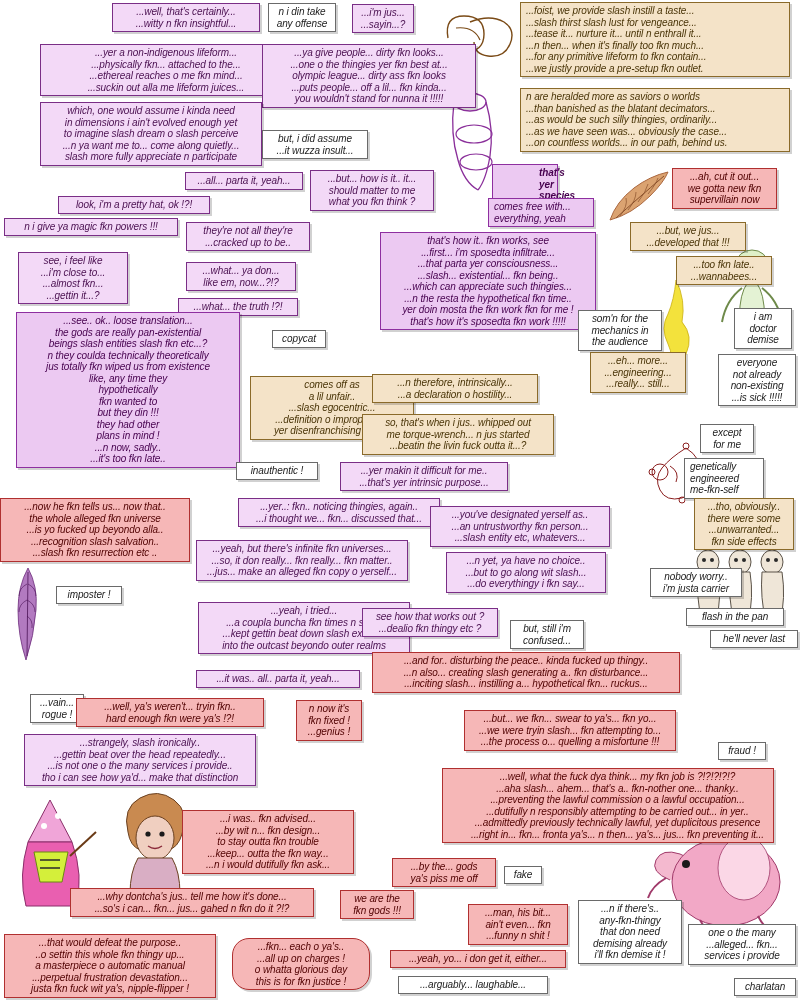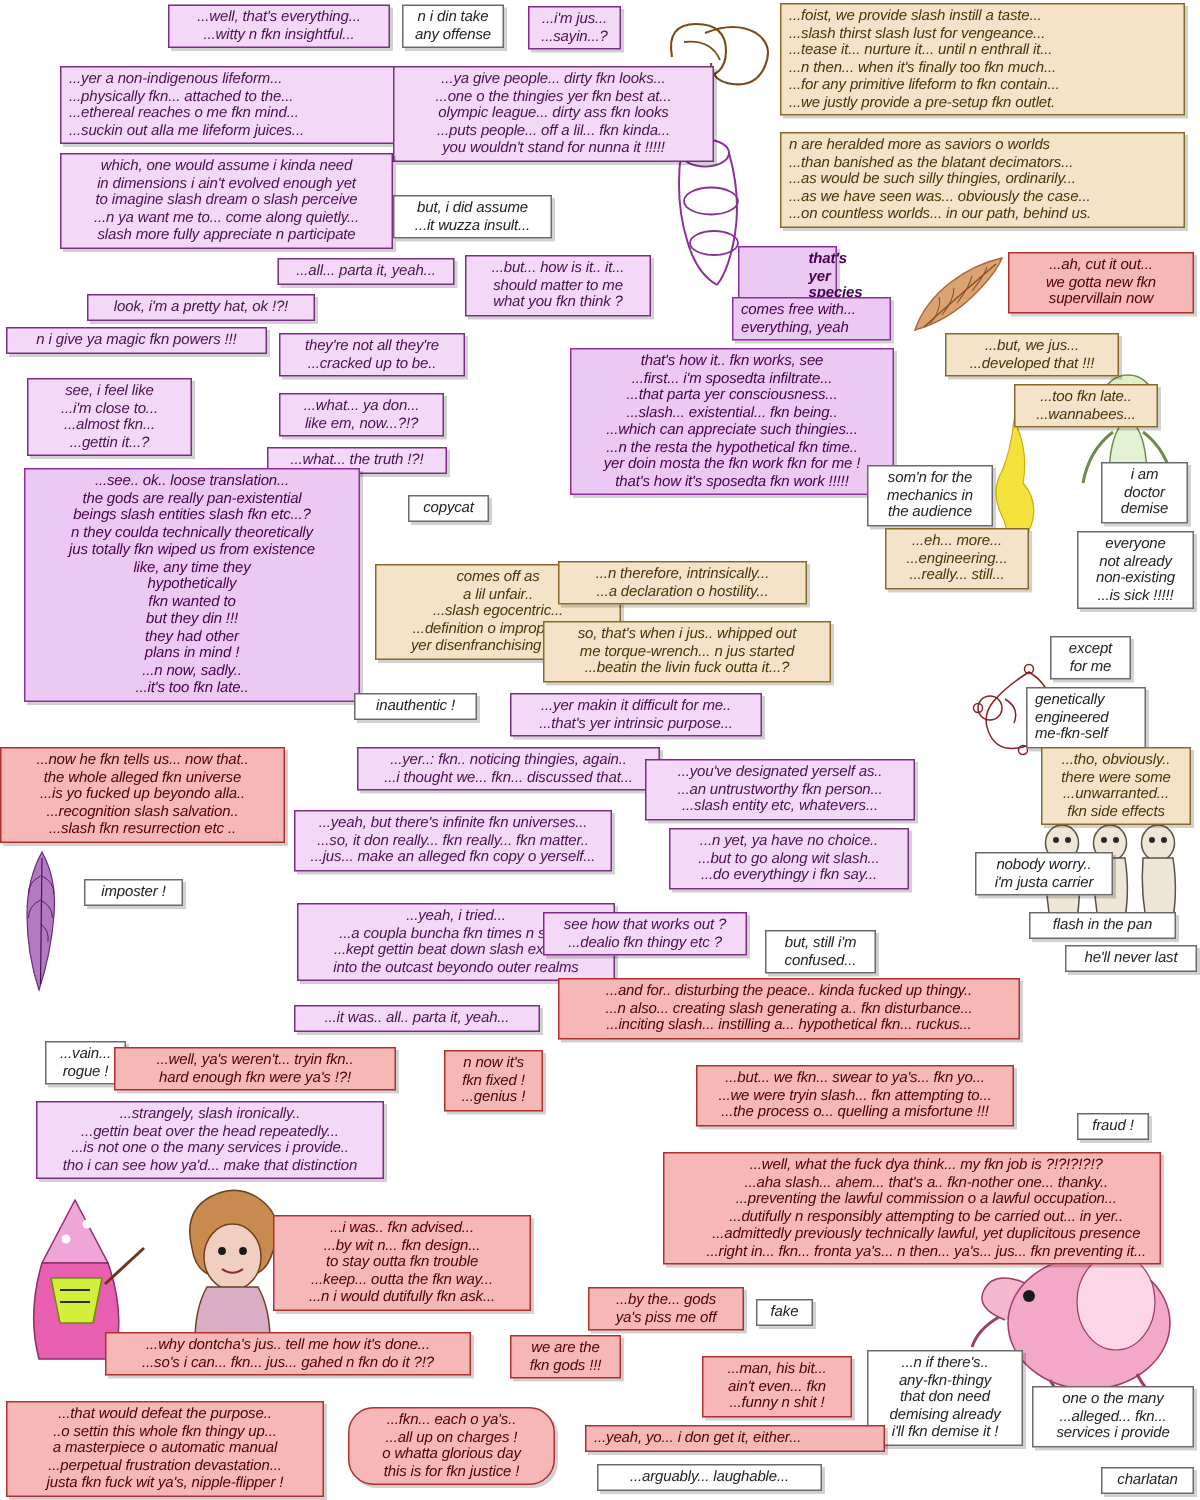--- a/index.html
+++ b/index.html
@@ -168,38 +168,38 @@
       <ellipse cx="86" cy="62" rx="54" ry="44" fill="#f2a8c6" stroke="#a03a6a" stroke-width="1"></ellipse>
       <ellipse cx="104" cy="48" rx="26" ry="32" fill="#fbd7e6" stroke="#a03a6a" stroke-width="0.8"></ellipse>
       <circle cx="46" cy="44" r="4" fill="#1a1a1a"></circle>
       <path d="M26 58 Q12 66 8 78" fill="none" stroke="#a03a6a" stroke-width="2"></path>
       <path d="M60 100 Q70 118 86 120" fill="none" stroke="#a03a6a" stroke-width="2"></path>
       <path d="M118 96 Q126 112 140 116" fill="none" stroke="#a03a6a" stroke-width="2"></path>
     </svg>
   </div>
 
   <div id="bubble-layer">
-      <div class="bubble b-shadow t-purple b-italic" style="left: 112px; top: 3px; width: 148px; text-align: center;">...well, that's everything...
+      <div class="bubble b-shadow t-purple b-italic" style="left: 112px; top: 3px; width: 148px; text-align: center;">...well, that's certainly...
 ...witty n fkn insightful...</div>
       <div class="bubble b-shadow t-white b-italic" style="left: 268px; top: 3px; width: 68px; text-align: center;">n i din take
 any offense</div>
       <div class="bubble b-shadow t-purple b-italic" style="left: 352px; top: 4px; width: 62px; text-align: center;">...i'm jus...
 ...sayin...?</div>
       <div class="bubble b-shadow t-tan b-italic" style="left: 520px; top: 2px; width: 270px; text-align: left;">...foist, we provide slash instill a taste...
 ...slash thirst slash lust for vengeance...
 ...tease it... nurture it... until n enthrall it...
 ...n then... when it's finally too fkn much...
 ...for any primitive lifeform to fkn contain...
 ...we justly provide a pre-setup fkn outlet.</div>
       <div class="bubble b-shadow t-tan b-italic" style="left: 520px; top: 88px; width: 270px; text-align: left;">n are heralded more as saviors o worlds
 ...than banished as the blatant decimators...
 ...as would be such silly thingies, ordinarily...
 ...as we have seen was... obviously the case...
 ...on countless worlds... in our path, behind us.</div>
-      <div class="bubble b-shadow t-purple b-italic" style="left: 40px; top: 44px; width: 252px; text-align: left;">...yer a non-indigenous lifeform...
+      <div class="bubble b-shadow t-purple b-italic" style="left: 40px; top: 44px; width: 252px; text-align: center;">...yer a non-indigenous lifeform...
 ...physically fkn... attached to the...
 ...ethereal reaches o me fkn mind...
 ...suckin out alla me lifeform juices...</div>
       <div class="bubble b-shadow t-purple b-italic" style="left: 262px; top: 44px; width: 214px; text-align: center;">...ya give people... dirty fkn looks...
 ...one o the thingies yer fkn best at...
 olympic league... dirty ass fkn looks
 ...puts people... off a lil... fkn kinda...
 you wouldn't stand for nunna it !!!!!</div>
       <div class="bubble b-shadow t-purple b-italic" style="left: 40px; top: 102px; width: 222px; text-align: center;">which, one would assume i kinda need
 in dimensions i ain't evolved enough yet
@@ -207,21 +207,21 @@
 ...n ya want me to... come along quietly...
 slash more fully appreciate n participate</div>
       <div class="bubble b-shadow t-white b-italic" style="left: 262px; top: 130px; width: 106px; text-align: center;">but, i did assume
 ...it wuzza insult...</div>
       <div class="bubble b-shadow t-purple b-italic" style="left: 185px; top: 172px; width: 118px; text-align: center;">...all... parta it, yeah...</div>
       <div class="bubble b-shadow t-purple b-italic" style="left: 310px; top: 170px; width: 124px; text-align: center;">...but... how is it.. it...
 should matter to me
 what you fkn think ?</div>
       <div class="bubble b-shadow t-purple2 b-italic b-bold" style="left: 492px; top: 164px; width: 66px; text-align: center;">that's yer
 species !</div>
-      <div class="bubble b-shadow t-pink b-italic" style="left: 672px; top: 168px; width: 124px; text-align: center;">...ah, cut it out...
+      <div class="bubble b-shadow t-pink b-italic" style="left: 672px; top: 168px; width: 105px; text-align: center;">...ah, cut it out...
 we gotta new fkn
 supervillain now</div>
       <div class="bubble b-shadow t-purple b-italic" style="left: 58px; top: 196px; width: 152px; text-align: center;">look, i'm a pretty hat, ok !?!</div>
       <div class="bubble b-shadow t-purple2 b-italic" style="left: 488px; top: 198px; width: 106px; text-align: left;">comes free with...
 everything, yeah</div>
       <div class="bubble b-shadow t-purple b-italic" style="left: 4px; top: 218px; width: 174px; text-align: center;">n i give ya magic fkn powers !!!</div>
       <div class="bubble b-shadow t-purple b-italic" style="left: 186px; top: 222px; width: 124px; text-align: center;">they're not all they're
 ...cracked up to be..</div>
       <div class="bubble b-shadow t-tan b-italic" style="left: 630px; top: 222px; width: 116px; text-align: center;">...but, we jus...
 ...developed that !!!</div>
@@ -370,17 +370,17 @@
 services i provide</div>
       <div class="bubble b-shadow t-pink b-italic" style="left: 4px; top: 934px; width: 212px; text-align: center;">...that would defeat the purpose..
 ..o settin this whole fkn thingy up...
 a masterpiece o automatic manual
 ...perpetual frustration devastation...
 justa fkn fuck wit ya's, nipple-flipper !</div>
       <div class="bubble b-shadow t-pink b-italic" style="left: 232px; top: 938px; width: 138px; text-align: center; border-radius: 17px;">...fkn... each o ya's..
 ...all up on charges !
 o whatta glorious day
 this is for fkn justice !</div>
-      <div class="bubble b-shadow t-pink b-italic" style="left: 390px; top: 950px; width: 200px; text-align: left;">...yeah, yo... i don get it, either...</div>
+      <div class="bubble b-shadow t-pink b-italic" style="left: 390px; top: 950px; width: 176px; text-align: center;">...yeah, yo... i don get it, either...</div>
       <div class="bubble b-shadow t-white b-italic" style="left: 398px; top: 976px; width: 150px; text-align: center;">...arguably... laughable...</div>
       <div class="bubble b-shadow t-white b-italic" style="left: 734px; top: 978px; width: 62px; text-align: center;">charlatan</div>
     </div>
 </div>
 
 </body></html>

